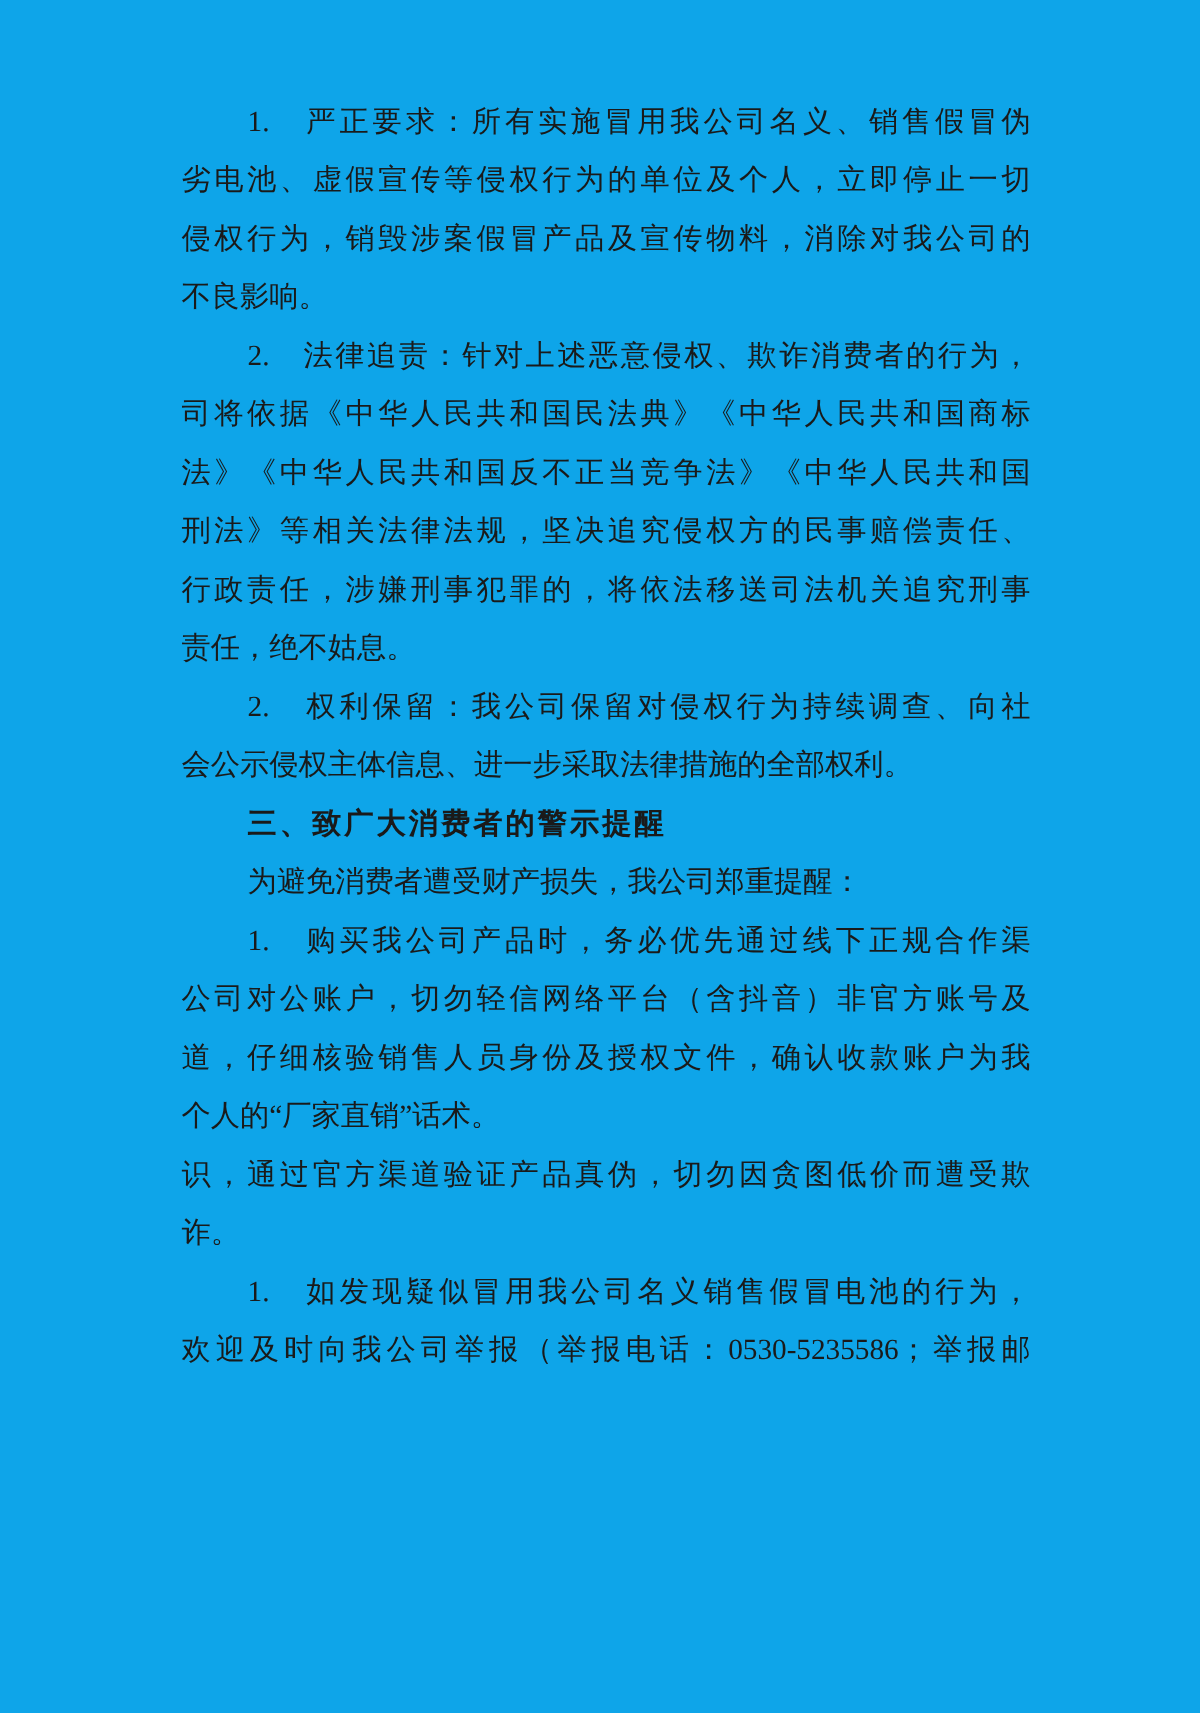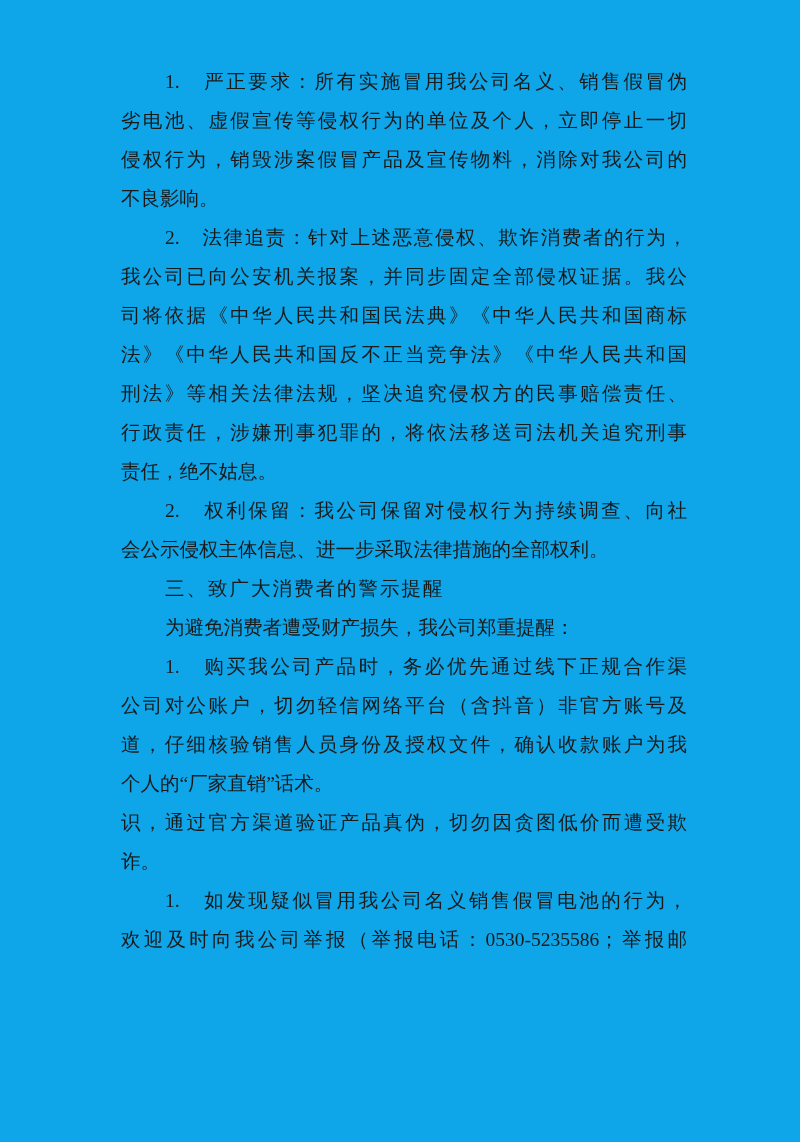--- a/index.html
+++ b/index.html
@@ -31,35 +31,34 @@
   }
   .line.indent {
     padding-left: 44px;
   }
   .line.justify {
     text-align: justify;
     text-align-last: justify;
   }
   .line.bold {
     font-family: "Liberation Sans", "DejaVu Sans", sans-serif;
-    font-weight: normal;
+    font-weight: bold;
     letter-spacing: 2px;
   }
 </style>
 </head>
 <body>
 
 <div class="page">
   <div class="text-block">
       <div class="line indent justify">1.　严正要求：所有实施冒用我公司名义、销售假冒伪</div>
       <div class="line justify">劣电池、虚假宣传等侵权行为的单位及个人，立即停止一切</div>
       <div class="line justify">侵权行为，销毁涉案假冒产品及宣传物料，消除对我公司的</div>
       <div class="line">不良影响。</div>
       <div class="line indent justify">2.　法律追责：针对上述恶意侵权、欺诈消费者的行为，</div>
-      <div class="line justify">我公司已向公安机关报案，并同步固定全部侵权证据。我公</div>
       <div class="line justify">司将依据《中华人民共和国民法典》《中华人民共和国商标</div>
       <div class="line justify">法》《中华人民共和国反不正当竞争法》《中华人民共和国</div>
       <div class="line justify">刑法》等相关法律法规，坚决追究侵权方的民事赔偿责任、</div>
       <div class="line justify">行政责任，涉嫌刑事犯罪的，将依法移送司法机关追究刑事</div>
       <div class="line">责任，绝不姑息。</div>
       <div class="line indent justify">2.　权利保留：我公司保留对侵权行为持续调查、向社</div>
       <div class="line">会公示侵权主体信息、进一步采取法律措施的全部权利。</div>
       <div class="line indent bold">三、致广大消费者的警示提醒</div>
       <div class="line indent">为避免消费者遭受财产损失，我公司郑重提醒：</div>
       <div class="line indent justify">1.　购买我公司产品时，务必优先通过线下正规合作渠</div>

